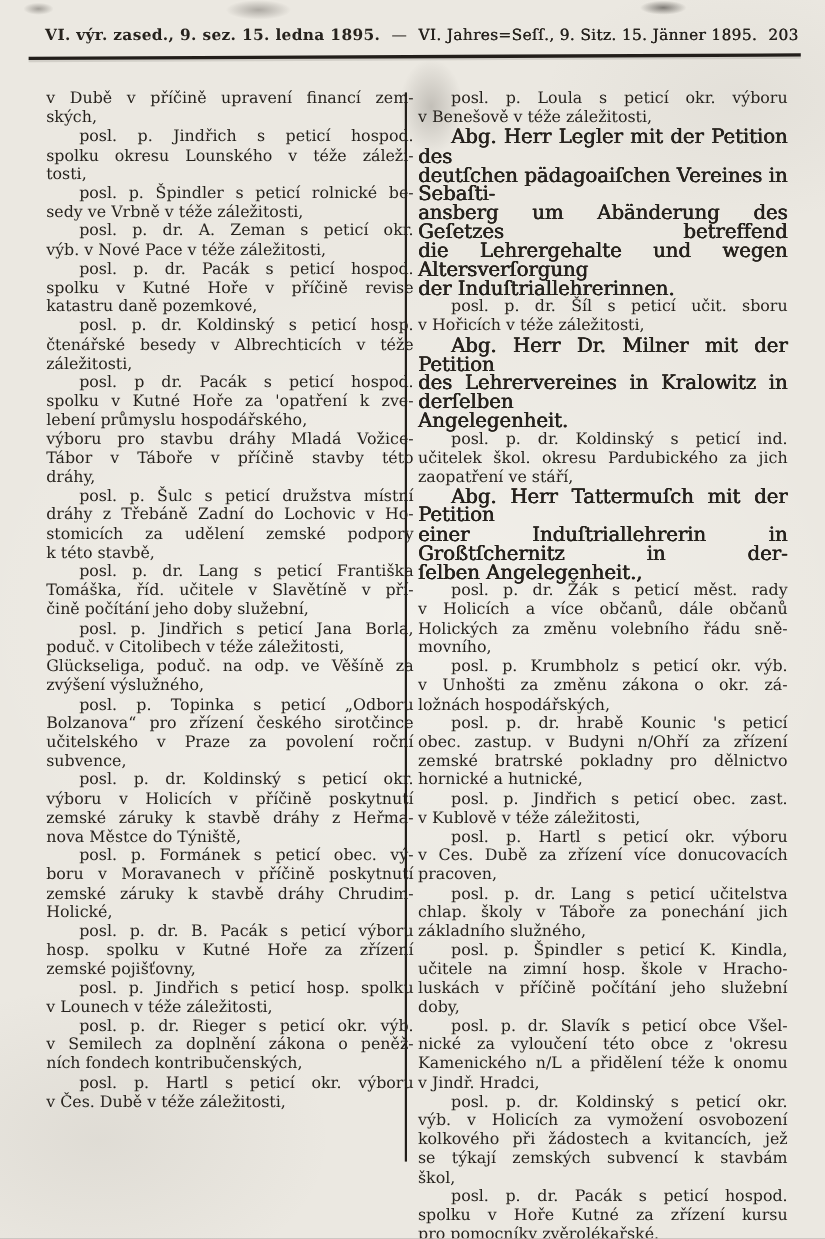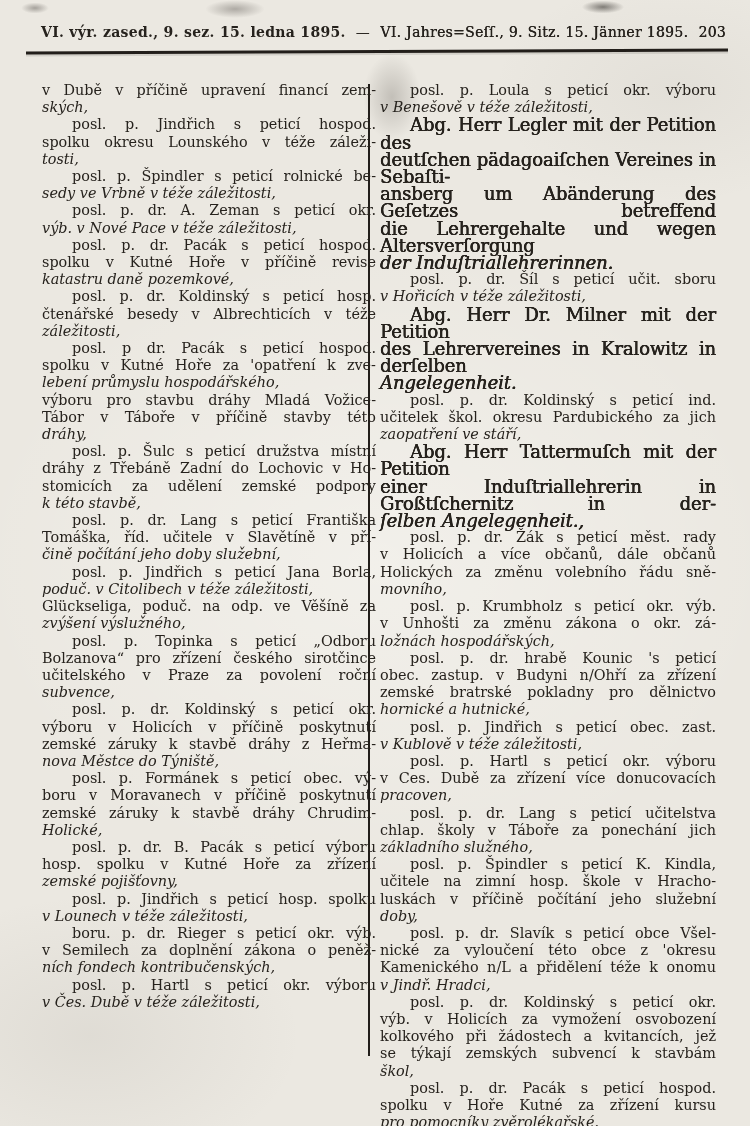--- a/index.html
+++ b/index.html
@@ -64,21 +64,21 @@
   .col-left  { left: 28px;  width: 334px; margin-left: 14px; }
   .col-right { left: 380px; width: 336px; }
   .para { margin: 0; }
   .para.gap { margin-top: 17px; }
   .line {
     text-align: justify;
     text-align-last: justify;
     white-space: normal;
   }
   .line.indent { text-indent: 30px; }
-  .line.para-last { text-align-last: left; font-style: italic; }
+  .line.para-last { text-align-last: left; }
   .para.german .line {
     font-size: 18px;
     text-shadow: 0.35px 0 0 #26221d, -0.1px 0 0 #26221d;
     letter-spacing: -0.1px;
   }
   b { font-weight: bold; }
 </style>
 </head>
 <body>
 
@@ -176,21 +176,21 @@
       <div class="para">
         <div class="line indent">posl. p. dr. B. Pacák s peticí výboru</div>
         <div class="line">hosp. spolku v Kutné Hoře za zřízení</div>
         <div class="line para-last">zemské pojišťovny,</div>
       </div>
       <div class="para">
         <div class="line indent">posl. p. Jindřich s peticí hosp. spolku</div>
         <div class="line para-last">v Lounech v téže záležitosti,</div>
       </div>
       <div class="para">
-        <div class="line indent">boru. p. dr. Rieger s peticí okr. výb.</div>
+        <div class="line indent">posl. p. dr. Rieger s peticí okr. výb.</div>
         <div class="line">v Semilech za doplnění zákona o peněž-</div>
         <div class="line para-last">ních fondech kontribučenských,</div>
       </div>
       <div class="para">
         <div class="line indent">posl. p. Hartl s peticí okr. výboru</div>
         <div class="line para-last">v Čes. Dubě v téže záležitosti,</div>
       </div>
     </div>
   <div class="col col-right">
       <div class="para">

